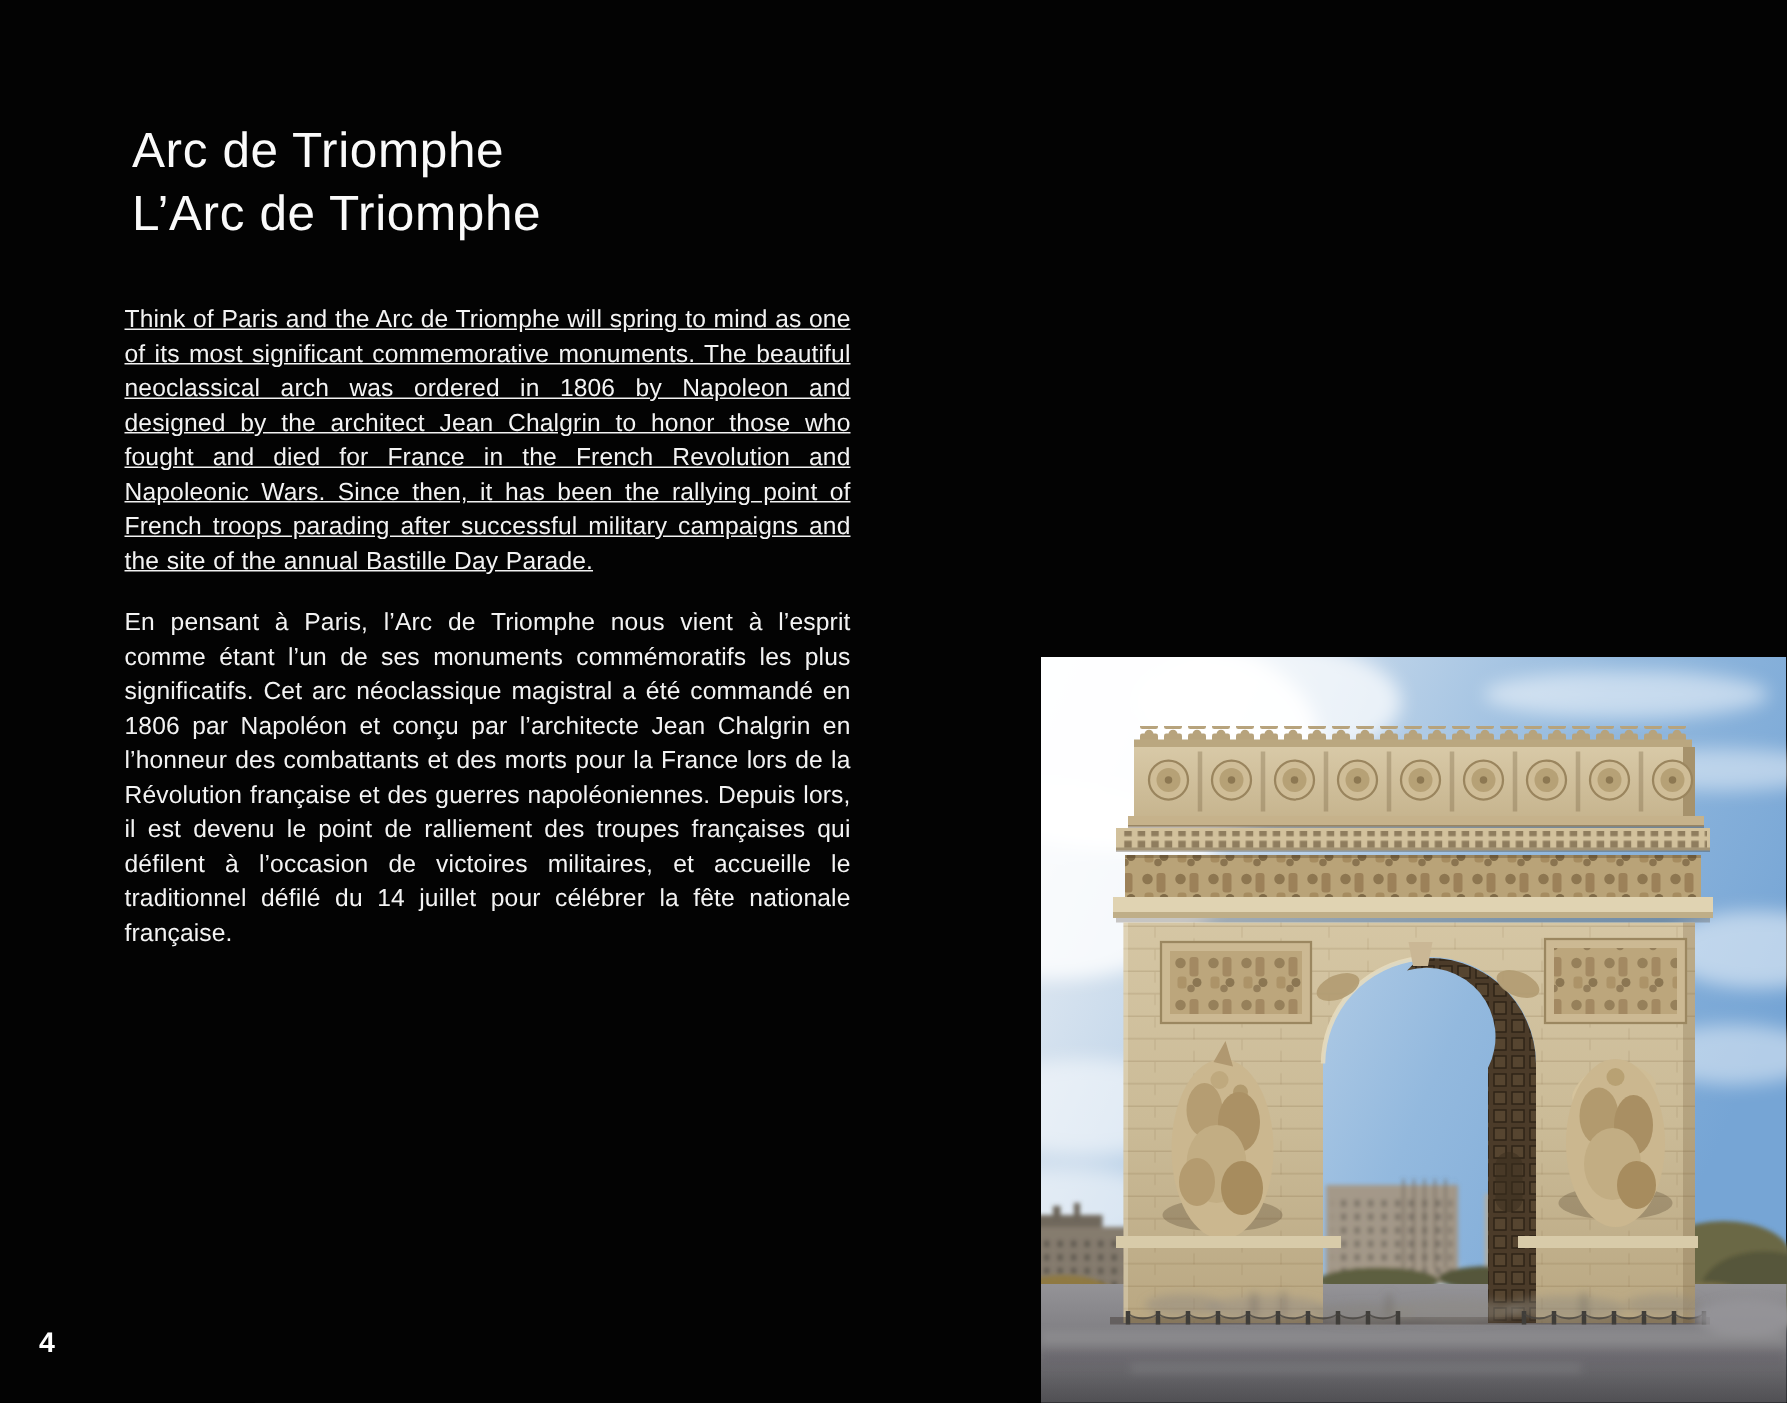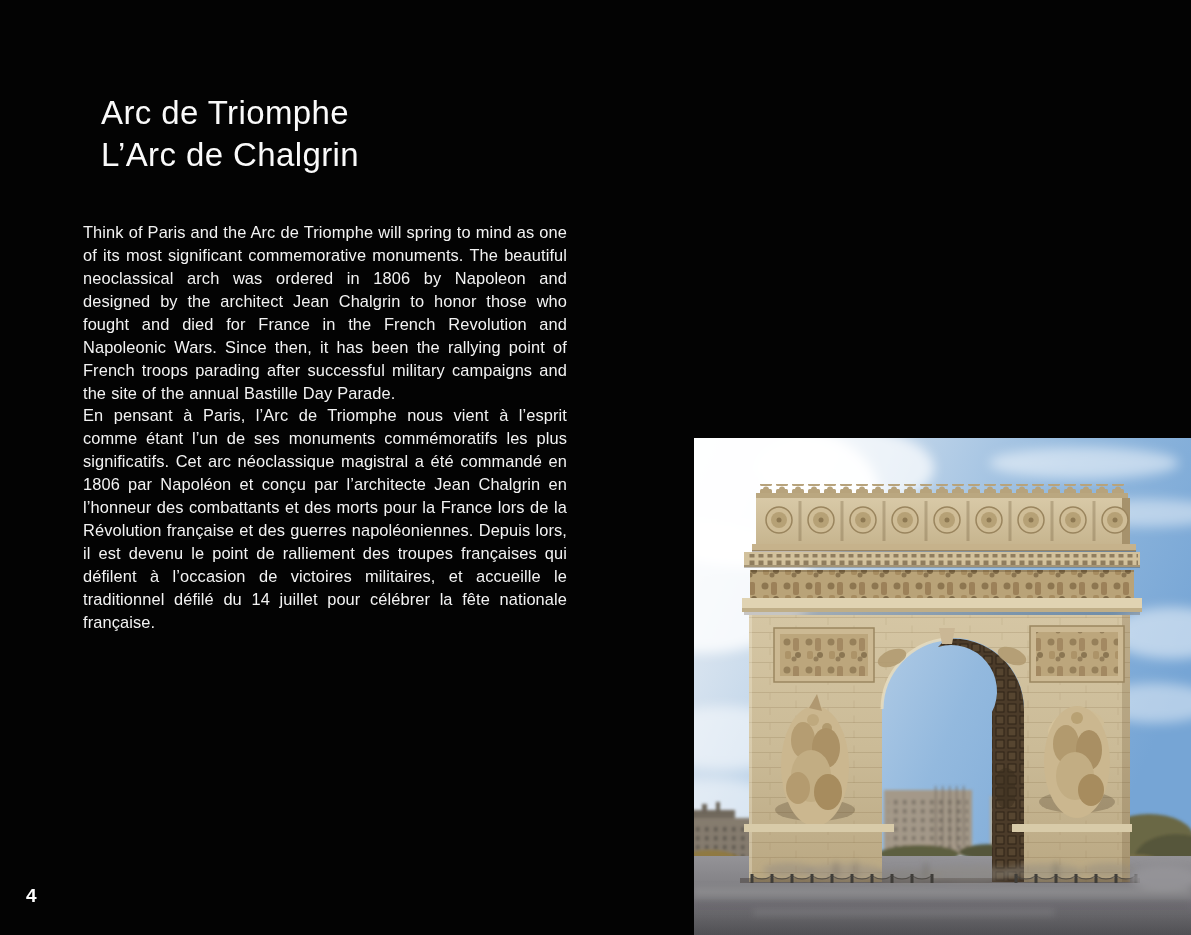--- a/index.html
+++ b/index.html
@@ -1,46 +1,46 @@
 <!DOCTYPE html>
 <html><head>
 <meta charset="utf-8">
 <style>
   html,body{margin:0;padding:0;background:#000;}
   .page{
     position:relative;width:1191px;height:935px;background:#030303;
     overflow:hidden;font-family:"Liberation Sans",sans-serif;
   }
   .page-title{
-    position:absolute;left:85px;top:76px;margin:16px;color:#fafafa;
+    position:absolute;left:85px;top:76px;margin:3px;color:#fafafa;
     font-size:33px;line-height:42px;font-weight:400;letter-spacing:.4px;
   }
   .body-copy{
     position:absolute;left:83px;width:484px;margin:0;color:#f3f3f3;
     font-size:16.4px;line-height:23px;text-align:justify;letter-spacing:.1px;
     word-spacing:.4px;
   }
-  .para-en{top:221px;}
+  .para-en{top:202px;text-decoration:underline;}
   .para-fr{top:404px;}
   .page-number{
     position:absolute;left:26px;top:885px;color:#fff;font-size:19px;font-weight:700;
   }
   .photo{
     position:absolute;left:694px;top:438px;width:497px;height:497px;margin:0;
   }
   .photo svg{display:block;width:100%;height:100%;}
 </style>
 </head>
 <body>
 
 <div class="page">
 
   <h1 class="page-title">
     <span style="display:block">Arc de Triomphe</span>
-    <span style="display:block">L’Arc de Chalgrin</span>
+    <span style="display:block">L’Arc de Triomphe</span>
   </h1>
 
   <p class="body-copy para-en">Think of Paris and the Arc de Triomphe will spring to mind as one of its most significant commemorative monuments. The beautiful neoclassical arch was ordered in 1806 by Napoleon and designed by the architect Jean Chalgrin to honor those who fought and died for France in the French Revolution and Napoleonic Wars. Since then, it has been the rallying point of French troops parading after successful military campaigns and the site of the annual Bastille Day Parade.</p>
   <p class="body-copy para-fr">En pensant à Paris, l’Arc de Triomphe nous vient à l’esprit comme étant l’un de ses monuments commémoratifs les plus significatifs. Cet arc néoclassique magistral a été commandé en 1806 par Napoléon et conçu par l’architecte Jean Chalgrin en l’honneur des combattants et des morts pour la France lors de la Révolution française et des guerres napoléoniennes. Depuis lors, il est devenu le point de ralliement des troupes françaises qui défilent à l’occasion de victoires militaires, et accueille le traditionnel défilé du 14 juillet pour célébrer la fête nationale française.</p>
 
   <div class="page-number">4</div>
 
   <figure class="photo" aria-label="Arc de Triomphe in Paris seen from street level under a blue sky with clouds, sculpted reliefs on the stone piers and motion-blurred traffic and pedestrians on the gray pavement below">
     <svg viewBox="0 0 497 497" preserveAspectRatio="none">
       <defs>

